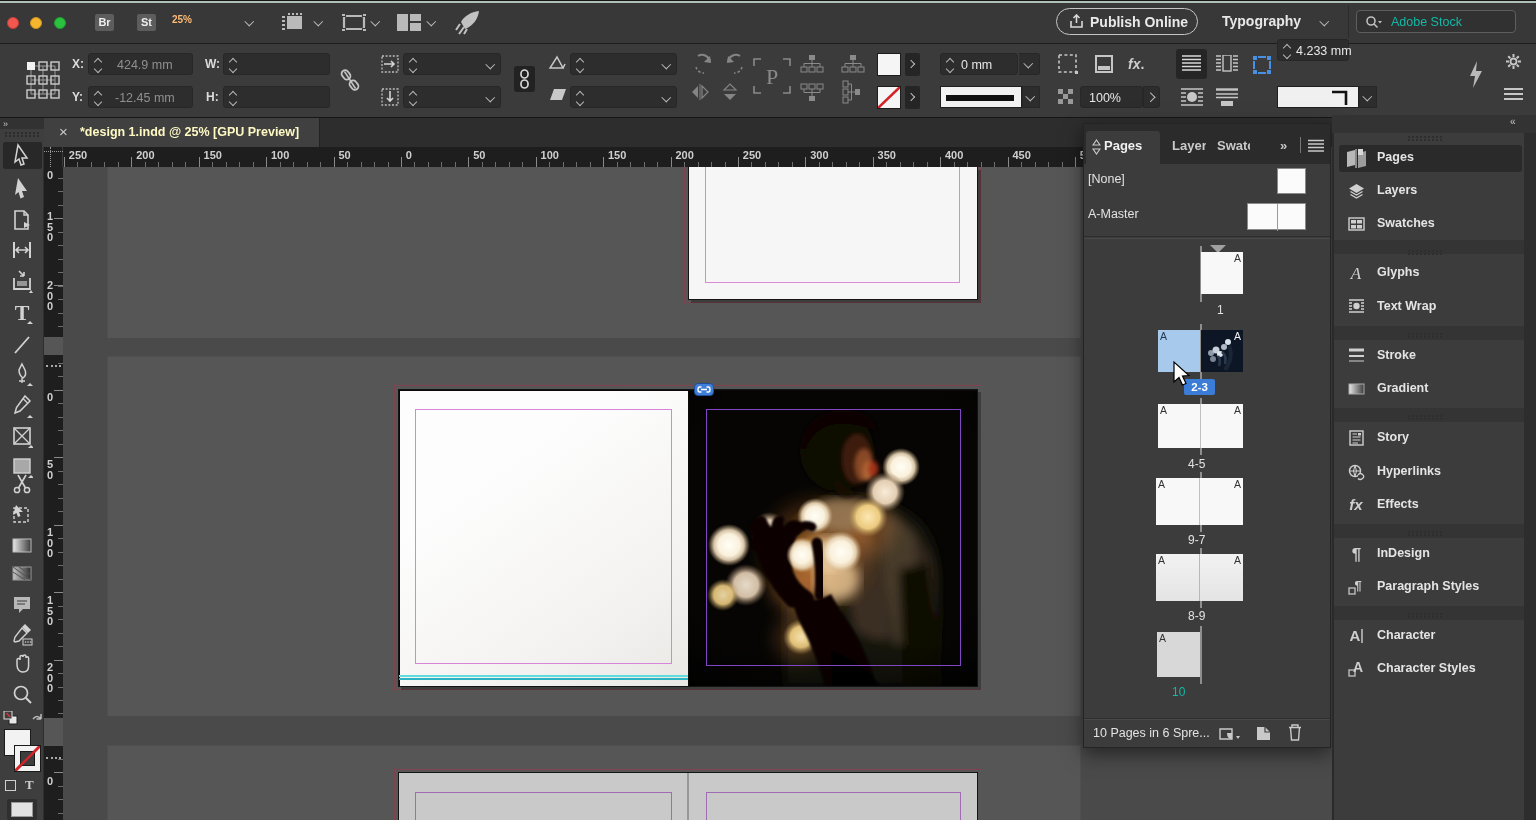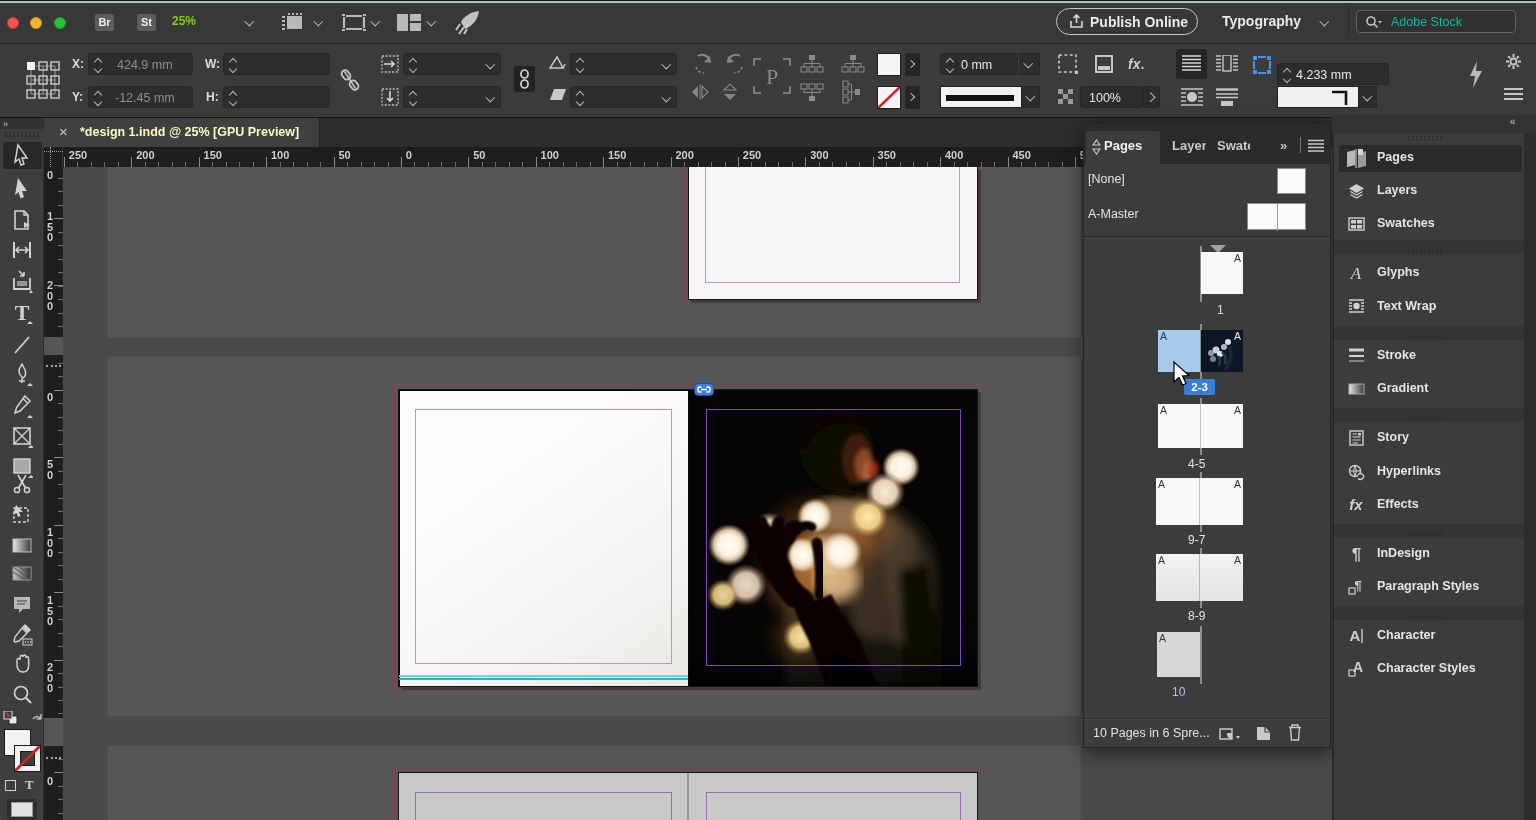--- a/index.html
+++ b/index.html
@@ -19,21 +19,21 @@
 <div id="stage">
 
 <div class="a" style="left:0;top:0;width:1536px;height:44px;background:#383838;border-bottom:1px solid #1d1d1d"></div>
 <div class="a" style="left:0;top:0;width:1536px;height:1px;background:#161616"></div>
 <div class="a" style="left:0;top:1px;width:1536px;height:2px;background:#b0c1b5"></div>
 <div class="a" style="left:7px;top:17px;width:12px;height:12px;border-radius:50%;background:#f2574f;border:1px solid #c43f3a"></div>
 <div class="a" style="left:30px;top:17px;width:12px;height:12px;border-radius:50%;background:#f5b62e;border:1px solid #cd951e"></div>
 <div class="a" style="left:54px;top:17px;width:12px;height:12px;border-radius:50%;background:#2bc23f;border:1px solid #1f9e31"></div>
 <div class="a" style="left:95px;top:14px;width:19px;height:17px;background:#5d5d5d;border-radius:2px;color:#efefef;font-size:11px;font-weight:bold;text-align:center;line-height:17px">Br</div>
 <div class="a" style="left:137px;top:14px;width:19px;height:17px;background:#5d5d5d;border-radius:2px;color:#efefef;font-size:11px;font-weight:bold;text-align:center;line-height:17px">St</div>
-<div class="a" style="left:172px;top:14px;color:#84cc16;font-size:12px;font-weight:bold">25%</div>
+<div class="a" style="left:172px;top:14px;color:#fdba74;font-size:10px;font-weight:bold">25%</div>
 <div class="a chev" style="left:246px;top:18px"></div>
 <svg class="a" style="left:281px;top:13px" width="24" height="19" viewBox="0 0 24 19">
 <rect x="6" y="3" width="15" height="13" fill="#b9b9b9"></rect>
       <rect x="1" y="3" width="3" height="2" fill="#b9b9b9"></rect>
       <rect x="1" y="7" width="3" height="2" fill="#b9b9b9"></rect>
       <rect x="1" y="11" width="3" height="2" fill="#b9b9b9"></rect>
       <rect x="1" y="15" width="3" height="2" fill="#b9b9b9"></rect>
 <rect x="7" y="0" width="2" height="2" fill="#b9b9b9"></rect>
       <rect x="11" y="0" width="2" height="2" fill="#b9b9b9"></rect>
       <rect x="15" y="0" width="2" height="2" fill="#b9b9b9"></rect>
@@ -271,21 +271,21 @@
 <path d="M0 6 L22 6 M0 9.5 L22 9.5" stroke="#c6c6c6" stroke-width="1.4"></path>
 <rect x="5" y="13" width="12" height="5" fill="#c6c6c6"></rect>
     </svg>
 <svg class="a" style="left:1253px;top:56px" width="18" height="18" viewBox="0 0 18 18">
 <path d="M5 1 L13 1 M5 17 L13 17 M1 5 L1 13 M17 5 L17 13" stroke="#4a90e2" stroke-width="2"></path>
 <rect x="0" y="0" width="4" height="4" fill="#4a90e2"></rect>
       <rect x="14" y="0" width="4" height="4" fill="#4a90e2"></rect>
 <rect x="0" y="14" width="4" height="4" fill="#4a90e2"></rect>
       <rect x="14" y="14" width="4" height="4" fill="#4a90e2"></rect>
     </svg>
-<div class="a fld" style="left:1277px;top:63px;width:112px;height:22px">
+<div class="a fld" style="left:1277px;top:39px;width:72px;height:22px">
       <div class="a spin" style="left:4px;top:4px"></div>
       <div class="a" style="left:18px;top:4px;color:#e6e6e6;font-size:12.5px;white-space:nowrap">4.233 mm</div>
     </div>
 <div class="a" style="left:1277px;top:86px;width:82px;height:22px;background:#f0f0f0;border:1px solid #1f1f1f">
       <svg class="a" style="left:54px;top:3px" width="22" height="15" viewBox="0 0 22 15">
         <path d="M0 2 L14 2 L14 15" stroke="#111" stroke-width="2.6" fill="none"></path>
       </svg>
     </div>
 <div class="a" style="left:1359px;top:86px;width:18px;height:22px;background:#2d2d2d;border:1px solid #272727">
       <div class="chev a" style="left:4px;top:6px"></div>
@@ -679,21 +679,21 @@
 <div class="a" style="left:104px;top:409px;color:#e2e2e2;font-size:12px">9-7</div>
 <div class="a" style="left:72px;top:430px;width:87px;height:47px;background:linear-gradient(180deg,#f2f2f2,#e4e4e4)">
         <div class="a" style="left:43px;top:0;width:1px;height:47px;background:#b8b8b8"></div>
         <div class="a" style="left:2px;top:0px;color:#333;font-size:10.5px">A</div>
         <div class="a" style="right:2px;top:0px;color:#333;font-size:10.5px">A</div>
       </div>
 <div class="a" style="left:104px;top:485px;color:#e2e2e2;font-size:12px">8-9</div>
 <div class="a" style="left:73px;top:508px;width:43px;height:45px;background:#d8d8d8">
         <div class="a" style="left:2px;top:0px;color:#333;font-size:10.5px">A</div>
       </div>
-<div class="a" style="left:88px;top:561px;color:#c4b5fd;font-size:12px">10</div>
+<div class="a" style="left:88px;top:561px;color:#14b8a6;font-size:12px">10</div>
 
 <div class="a" style="left:0;top:594px;width:246px;height:1px;background:#2d2d2d"></div>
 <div class="a" style="left:0;top:595px;width:246px;height:1px;background:#484848"></div>
 <div class="a" style="left:9px;top:602px;color:#e2e2e2;font-size:12.5px">10 Pages in 6 Spre...</div>
 <svg class="a" style="left:135px;top:602px" width="22" height="15" viewBox="0 0 22 15">
 <path d="M1 3 L13 3 L13 13 L1 13 Z" fill="none" stroke="#c9c9c9" stroke-width="1.4"></path>
 <path d="M13 13 Q8 13 8 7 L13 7 Z" fill="#c9c9c9"></path>
 <path d="M17 10 L21 10 L19 13 Z" fill="#c9c9c9"></path>
       </svg>
 <svg class="a" style="left:172px;top:602px" width="15" height="15" viewBox="0 0 15 15">

